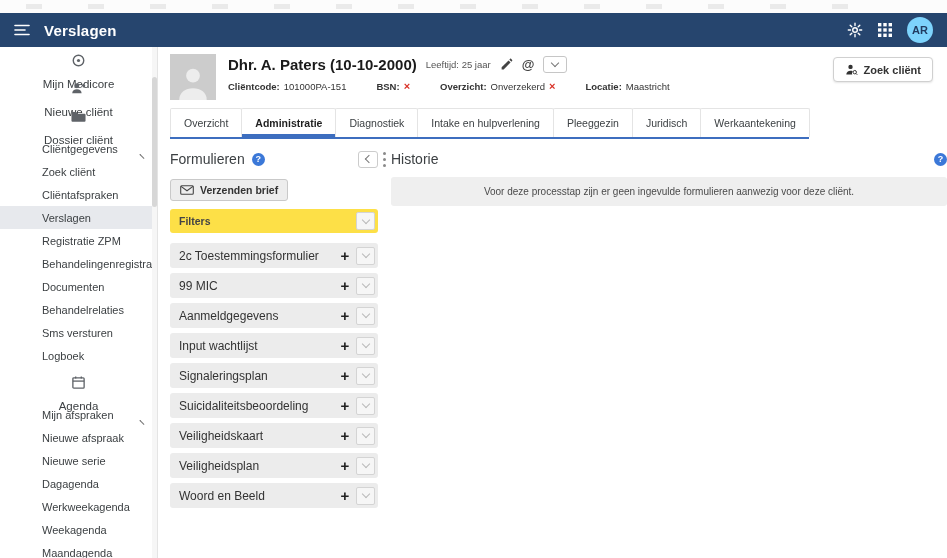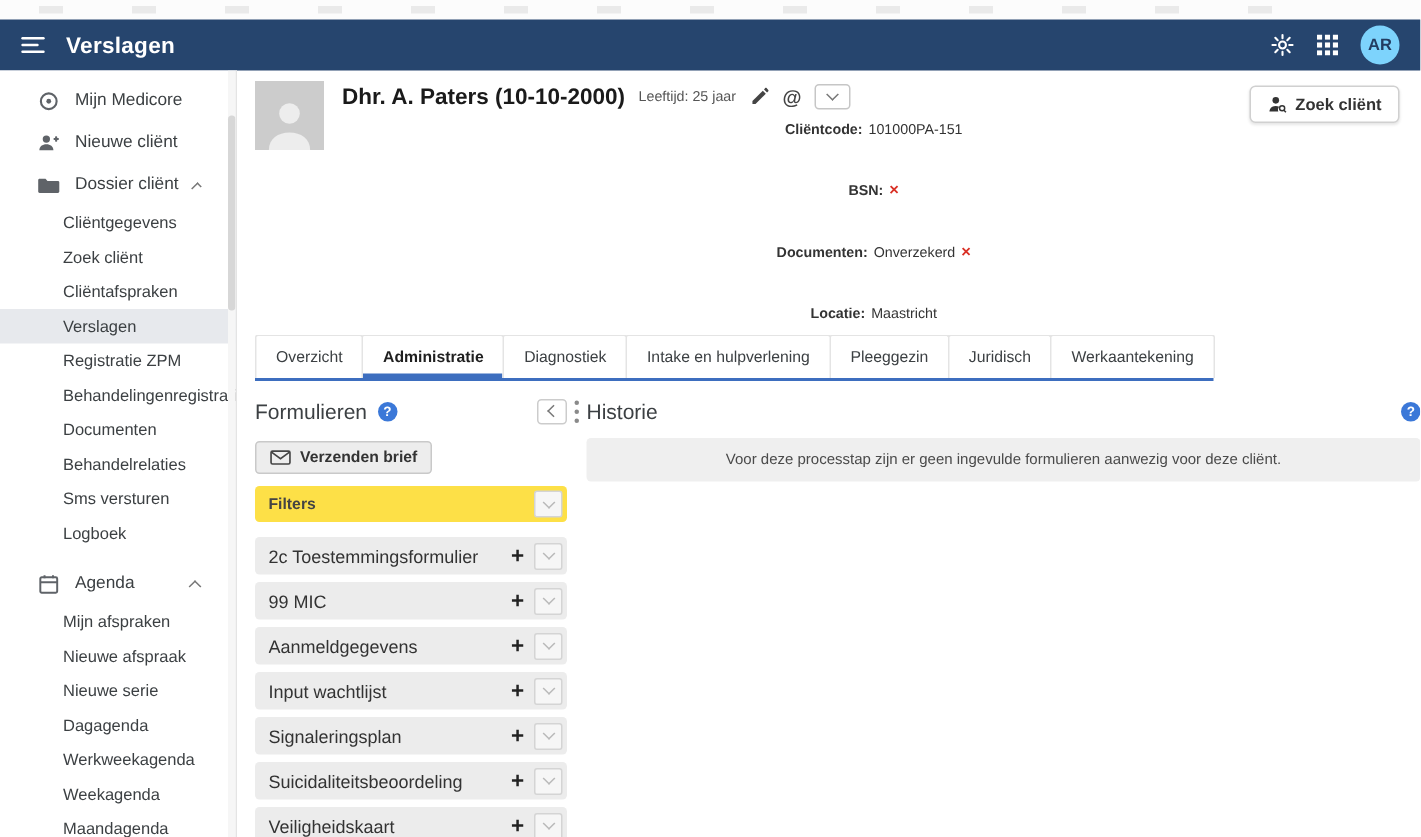--- a/index.html
+++ b/index.html
@@ -50,22 +50,23 @@
     width: 158px;
     border-right: 1px solid #e4e4e4;
     position: relative;
     overflow: hidden;
     padding-top: 6px;
     flex: none;
     background: #fff;
   }
   .side-item {
     height: 28px; display: flex; align-items: center; gap: 10px;
-    padding: 0 24px; font-size: 11.5px; color: #3c4043; cursor: pointer;
+    padding: 0 12px; font-size: 11.5px; color: #3c4043; cursor: pointer;
     white-space: nowrap;
+    flex-direction: column;
   }
   .side-item .sicon { width: 16px; display: flex; justify-content: center; flex: none; }
   .side-item .sec-chev { margin-left: auto; }
   .sub-item {
     height: 23px; display: flex; align-items: center;
     padding: 0 10px 0 42px; font-size: 11px; color: #3c4043; cursor: pointer;
     white-space: nowrap;
   }
   .sub-item.selected { background: #e7e9ed; }
   .side-gap { height: 8px; }
@@ -83,21 +84,21 @@
   .ph-info { flex: 1; padding-top: 2px; }
   .ph-row1 { display: flex; align-items: center; gap: 9px; }
   .ph-name { font-size: 15px; font-weight: bold; color: #1a1a1a; white-space: nowrap; }
   .ph-age { font-size: 9.5px; color: #555; white-space: nowrap; }
   .icon-btn { display: flex; align-items: center; cursor: pointer; color: #444; }
   .at-btn { font-size: 13px; font-weight: bold; color: #444; cursor: pointer; line-height: 1; }
   .chev-box {
     width: 24px; height: 17px; border: 1px solid #c6c6c6; border-radius: 3px;
     display: flex; align-items: center; justify-content: center; background: #fff; cursor: pointer;
   }
-  .ph-row2 { display: flex; gap: 30px; margin-top: 8px; font-size: 9.5px; color: #333; align-items: center; flex-wrap: nowrap; flex-direction: column; }
+  .ph-row2 { display: flex; gap: 30px; margin-top: 8px; font-size: 9.5px; color: #333; align-items: center; flex-wrap: nowrap; }
   .kv { display: flex; align-items: center; gap: 4px; white-space: nowrap; }
   .lbl { font-weight: bold; }
   .cross { color: #d93025; font-weight: bold; font-size: 11px; line-height: 1; }
   .zoek-btn {
     position: absolute; right: 14px; top: 10px;
     display: flex; align-items: center; gap: 6px;
     background: #fff; border: 1px solid #d0d0d0; border-radius: 4px;
     padding: 5px 11px; font-size: 11px; font-weight: bold; color: #333;
     box-shadow: 0 1px 2px rgba(0,0,0,.10); cursor: pointer; white-space: nowrap;
   }
@@ -345,21 +346,21 @@
         <div class="ph-row2">
           <span class="kv">
             <span class="lbl">Cliëntcode:</span>
             <span>101000PA-151</span>
           </span>
           <span class="kv">
             <span class="lbl">BSN:</span>
             <span class="cross">×</span>
           </span>
           <span class="kv">
-            <span class="lbl">Documenten:</span>
+            <span class="lbl">Overzicht:</span>
             <span>Onverzekerd</span>
             <span class="cross">×</span>
           </span>
           <span class="kv">
             <span class="lbl">Locatie:</span>
             <span>Maastricht</span>
           </span>
         </div>
       </div>
       <button class="zoek-btn">

